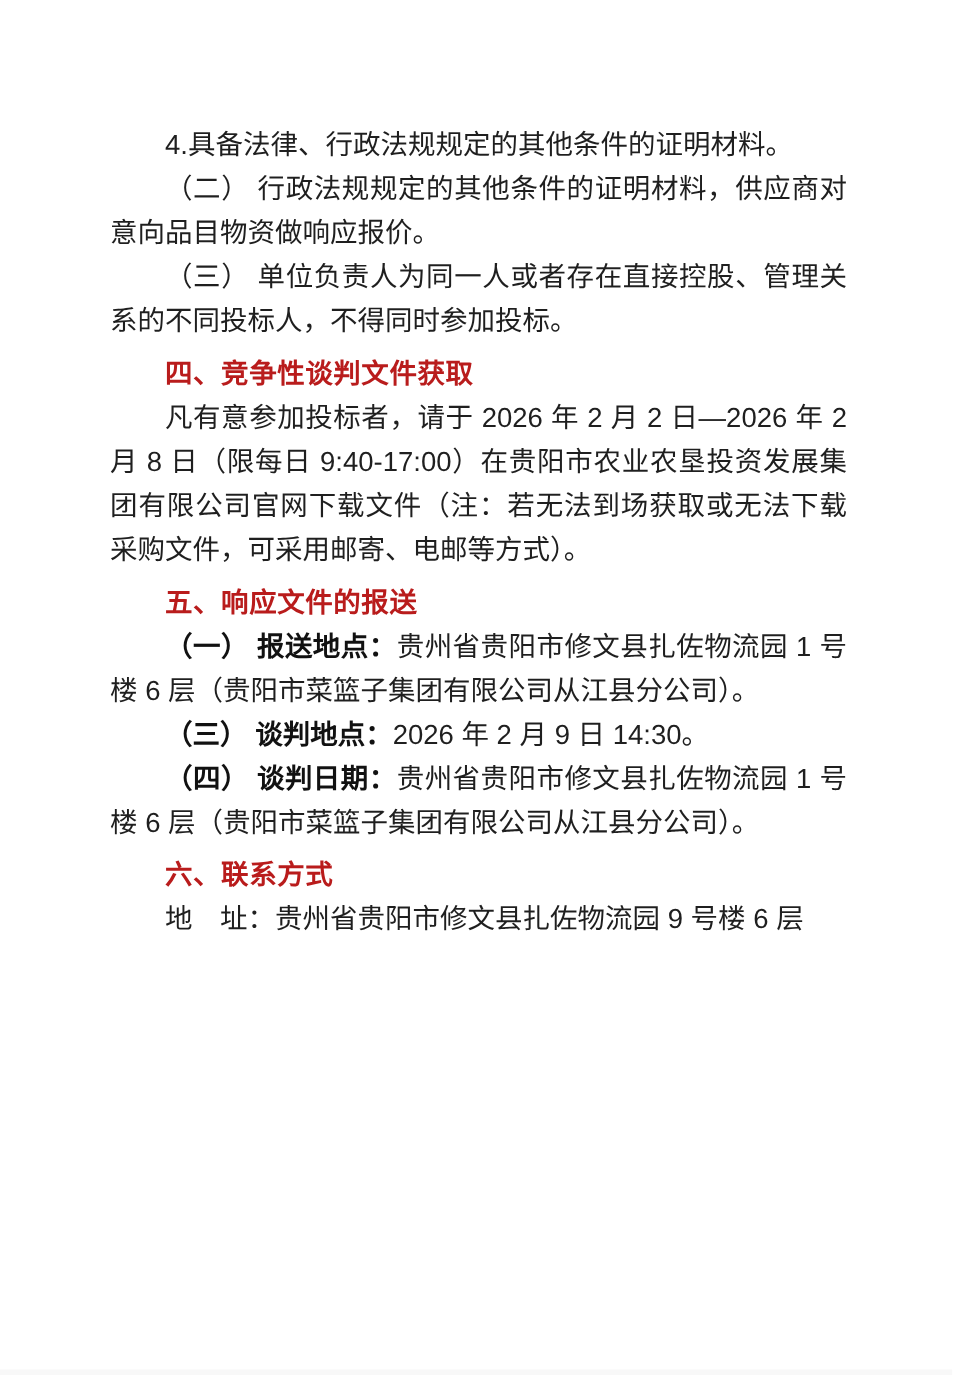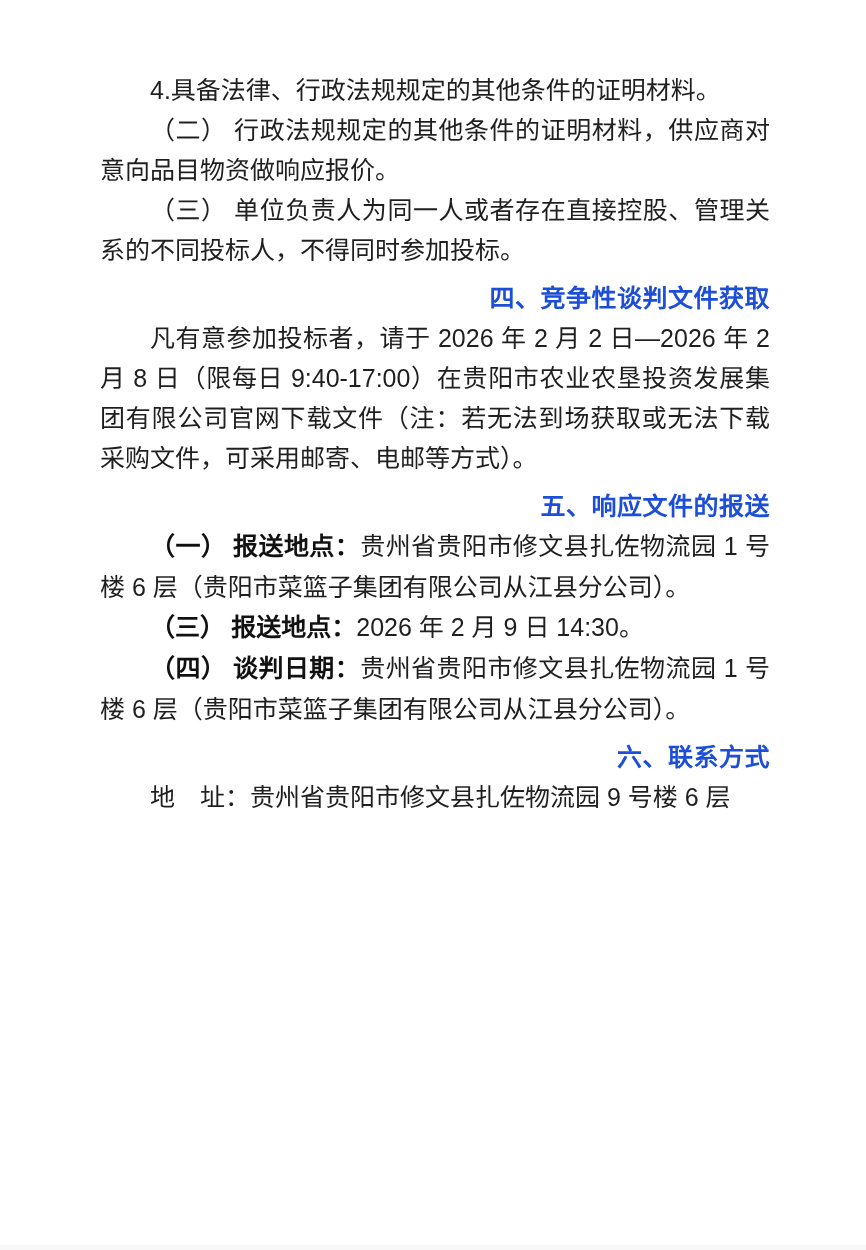--- a/index.html
+++ b/index.html
@@ -6,50 +6,49 @@
     margin: 0;
     padding: 0;
     background: #ffffff;
   }
   .page {
     position: relative;
     width: 866px;
     height: 1250px;
     background: #ffffff;
     box-sizing: border-box;
-    padding: 70px 96px 0 100px;
+    padding: 112px 96px 0 100px;
     overflow: hidden;
     font-family: "Liberation Sans", "DejaVu Sans", sans-serif;
   }
   .doc-body {
     width: 670px;
   }
   .para {
     margin: 0;
     font-size: 25px;
     line-height: 40px;
     color: #1f1f1f;
     font-weight: 400;
     text-align: justify;
     text-justify: inter-character;
     text-indent: 2em;
   }
   .para b {
     font-weight: 700;
     color: #111111;
-    font-family: Liberation Serif, serif;
   }
   .heading {
     margin: 8px 0 0 0;
     font-size: 25px;
     line-height: 40px;
-    color: #1d4ed8;
+    color: #b91c1c;
     font-weight: 700;
     text-indent: 2em;
-    text-align: right;
+    text-align: left;
     letter-spacing: 0.5px;
   }
   .bottom-edge {
     position: absolute;
     left: 0;
     right: 0;
     bottom: 0;
     height: 5px;
     background: #f8f8f8;
   }
@@ -59,19 +58,19 @@
 
 <div class="page">
   <div class="doc-body">
       <p class="para">4.具备法律、行政法规规定的其他条件的证明材料。</p>
       <p class="para">（二） 行政法规规定的其他条件的证明材料，供应商对意向品目物资做响应报价。</p>
       <p class="para">（三） 单位负责人为同一人或者存在直接控股、管理关系的不同投标人，不得同时参加投标。</p>
       <p class="heading">四、竞争性谈判文件获取</p>
       <p class="para">凡有意参加投标者，请于 2026 年 2 月 2 日—2026 年 2 月 8 日（限每日 9:40-17:00）在贵阳市农业农垦投资发展集团有限公司官网下载文件（注：若无法到场获取或无法下载采购文件，可采用邮寄、电邮等方式）。</p>
       <p class="heading">五、响应文件的报送</p>
       <p class="para"><b>（一） 报送地点：</b>贵州省贵阳市修文县扎佐物流园 1 号楼 6 层（贵阳市菜篮子集团有限公司从江县分公司）。</p>
-      <p class="para"><b>（三） 报送地点：</b>2026 年 2 月 9 日 14:30。</p>
+      <p class="para"><b>（三） 谈判地点：</b>2026 年 2 月 9 日 14:30。</p>
       <p class="para"><b>（四） 谈判日期：</b>贵州省贵阳市修文县扎佐物流园 1 号楼 6 层（贵阳市菜篮子集团有限公司从江县分公司）。</p>
       <p class="heading">六、联系方式</p>
       <p class="para">地　址：贵州省贵阳市修文县扎佐物流园 9 号楼 6 层</p>
     </div>
   <div class="bottom-edge"></div>
 </div>
 
 </body></html>

